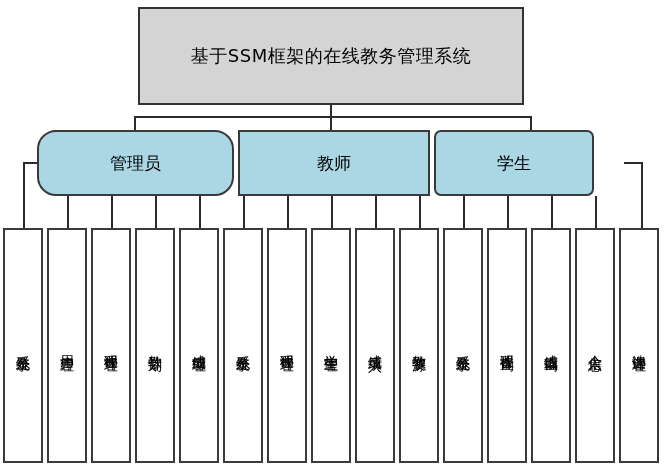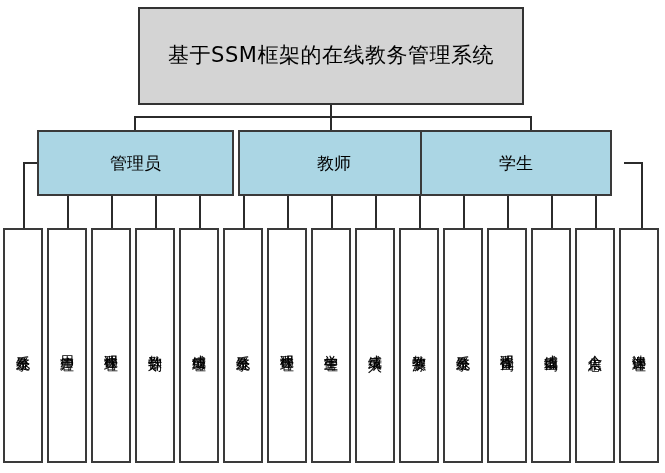--- a/index.html
+++ b/index.html
@@ -32,40 +32,40 @@
   
   .root-box {
     left: 138px;
     top: 7px;
     width: 386px;
     height: 98px;
     background: #d4d4d4;
     border-color: #333333;
   }
   .root-box .label {
-    font-size: 21px;
+    font-size: 18px;
     letter-spacing: 0.5px;
     line-height: 1.1;
     white-space: nowrap;
   }
   
   .role-box {
     top: 130px;
     height: 66px;
     background: #abd6e4;
     border-color: #3a3a3a;
   }
   .role-box .label {
     font-size: 17px;
     line-height: 1.1;
     white-space: nowrap;
   }
-  .role-admin   { left: 37px;  width: 197px; }
+  .role-admin   { left: 37px;  width: 197px; border-radius: 19px; }
   .role-teacher { left: 238px; width: 192px; text-align: center; }
-  .role-student { left: 420px; width: 192px; }
+  .role-student { left: 434px; width: 160px; border-radius: 7px; }
 
   
   .leaf-box {
     top: 228px;
     width: 40px;
     height: 235px;
     background: #ffffff;
     border: 2px solid #3a3a3a;
     align-items: center;
     justify-content: center;

